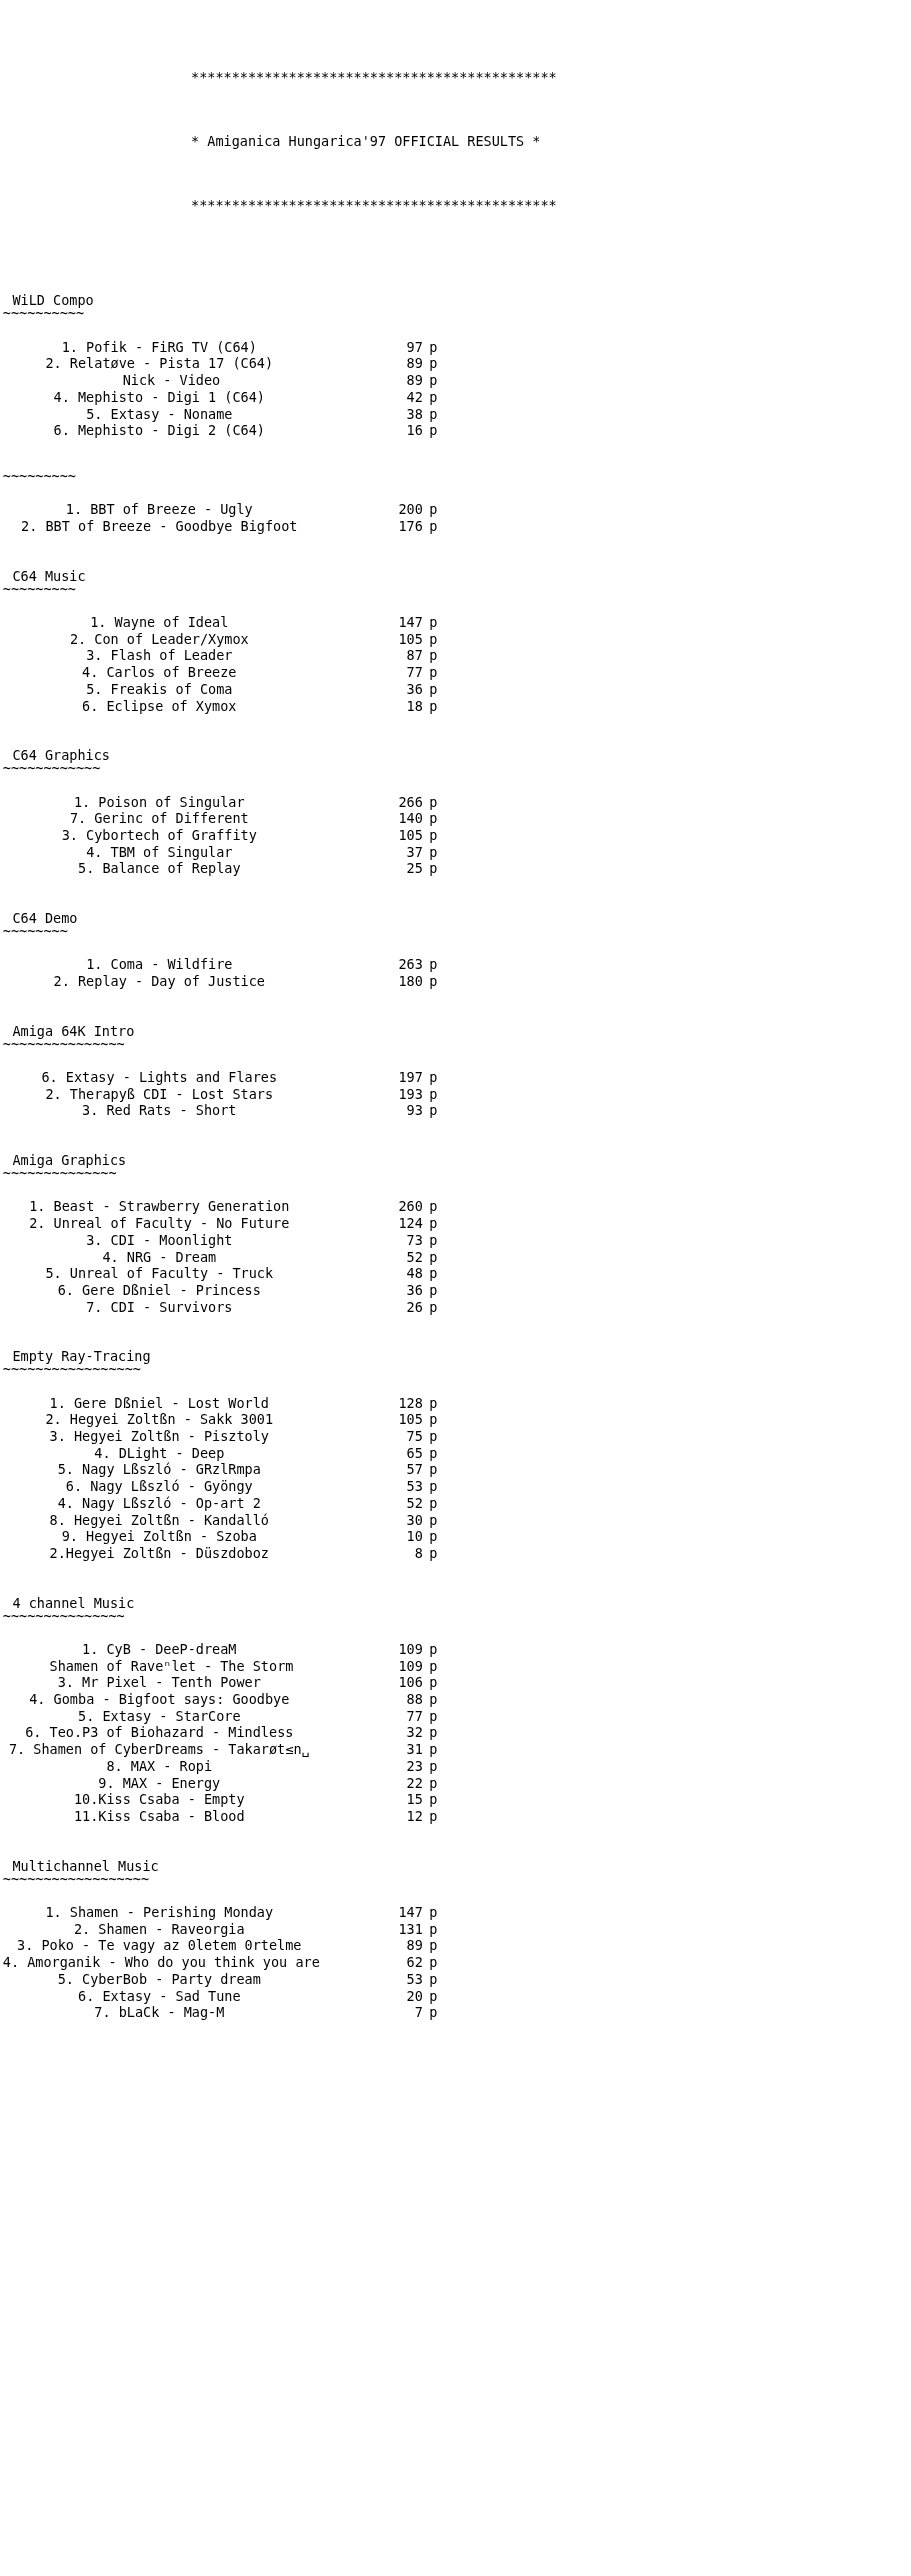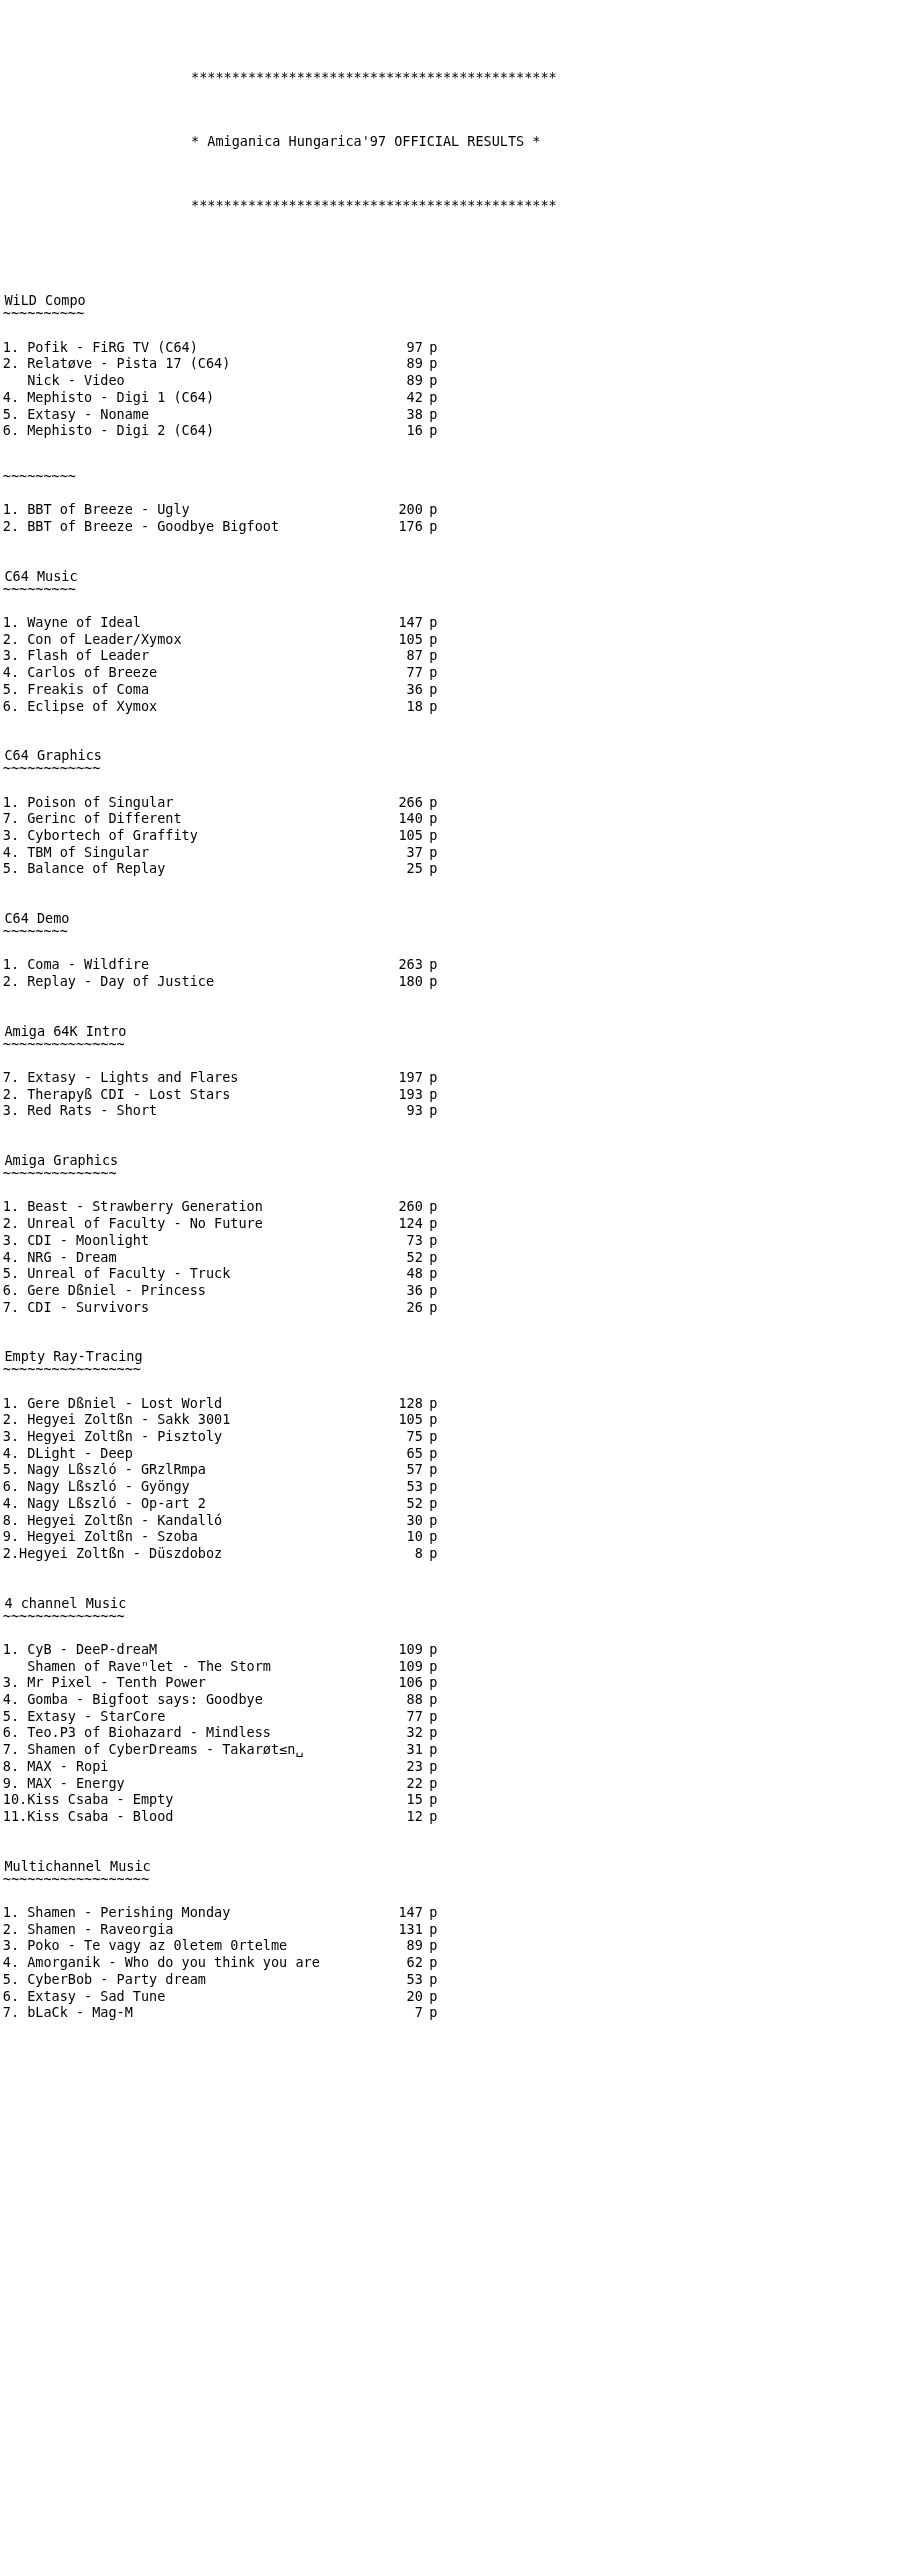--- a/index.html
+++ b/index.html
@@ -28,21 +28,21 @@
   .banner div { white-space: pre; }
 
   .section {
     padding-left: 1.4px;
     margin-top: 33px;
   }
   .section-title {
     font-size: 13.5px;
     line-height: 17px;
     white-space: pre;
-    padding-left: 3px;
+    padding-left: 11px;
   }
   .section-underline {
     font-size: 13.5px;
     line-height: 9.3px;
     white-space: pre;
     padding-left: 1.4px;
     letter-spacing: 0px;
   }
   .entries {
     margin-top: 20px;
@@ -58,20 +58,21 @@
     display: inline-block;
     width: 107px;
     text-align: right;
   }
   .entry .unit { display: inline-block; padding-left: 6.4px; }
 
   
   .entry .left {
     display: inline-block;
     width: 313px;
+    text-align: center;
   }
 </style>
 </head>
 <body>
 
 <div class="page">
 
   <div class="banner">
     <div>*********************************************</div>
     <div>* Amiganica Hungarica'97 OFFICIAL RESULTS *</div>
@@ -126,21 +127,21 @@
         <div class="section-underline">~~~~~~~~</div>
         <div class="entries">
           <div class="entry"><span class="left">1. Coma - Wildfire</span><span class="pts">263</span><span class="unit">p</span></div>
           <div class="entry"><span class="left">2. Replay - Day of Justice</span><span class="pts">180</span><span class="unit">p</span></div>
         </div>
       </div>
       <div class="section">
         <div class="section-title">Amiga 64K Intro</div>
         <div class="section-underline">~~~~~~~~~~~~~~~</div>
         <div class="entries">
-          <div class="entry"><span class="left">7. Extasy - Lights and Flares</span><span class="pts">197</span><span class="unit">p</span></div>
+          <div class="entry"><span class="left">6. Extasy - Lights and Flares</span><span class="pts">197</span><span class="unit">p</span></div>
           <div class="entry"><span class="left">2. Therapyß CDI - Lost Stars</span><span class="pts">193</span><span class="unit">p</span></div>
           <div class="entry"><span class="left">3. Red Rats - Short</span><span class="pts">93</span><span class="unit">p</span></div>
         </div>
       </div>
       <div class="section">
         <div class="section-title">Amiga Graphics</div>
         <div class="section-underline">~~~~~~~~~~~~~~</div>
         <div class="entries">
           <div class="entry"><span class="left">1. Beast - Strawberry Generation</span><span class="pts">260</span><span class="unit">p</span></div>
           <div class="entry"><span class="left">2. Unreal of Faculty - No Future</span><span class="pts">124</span><span class="unit">p</span></div>

